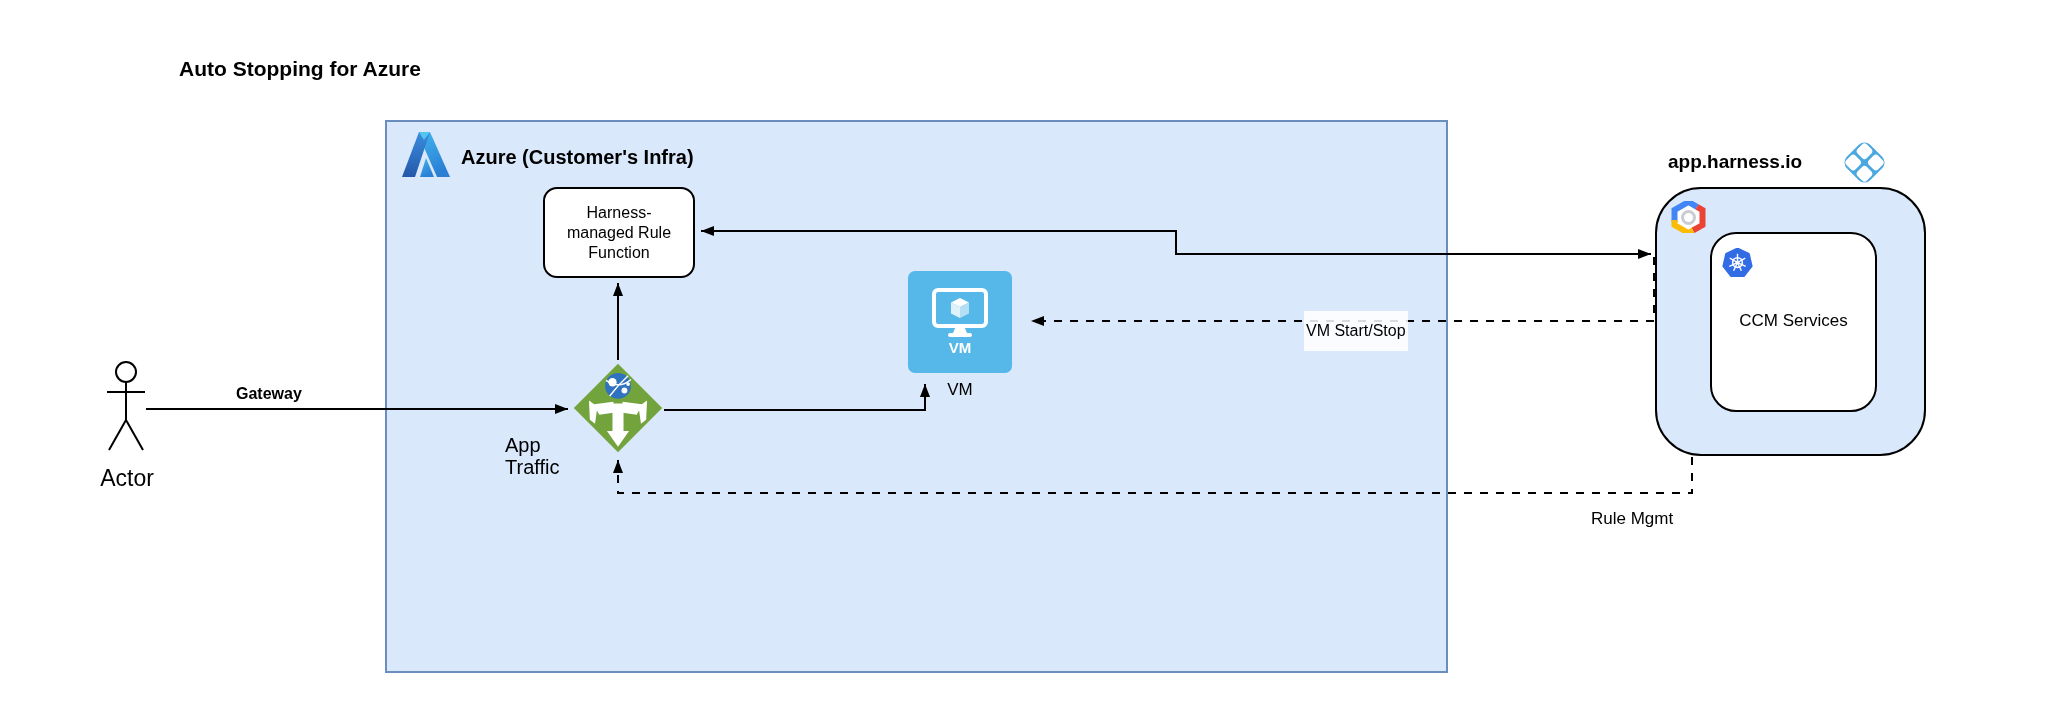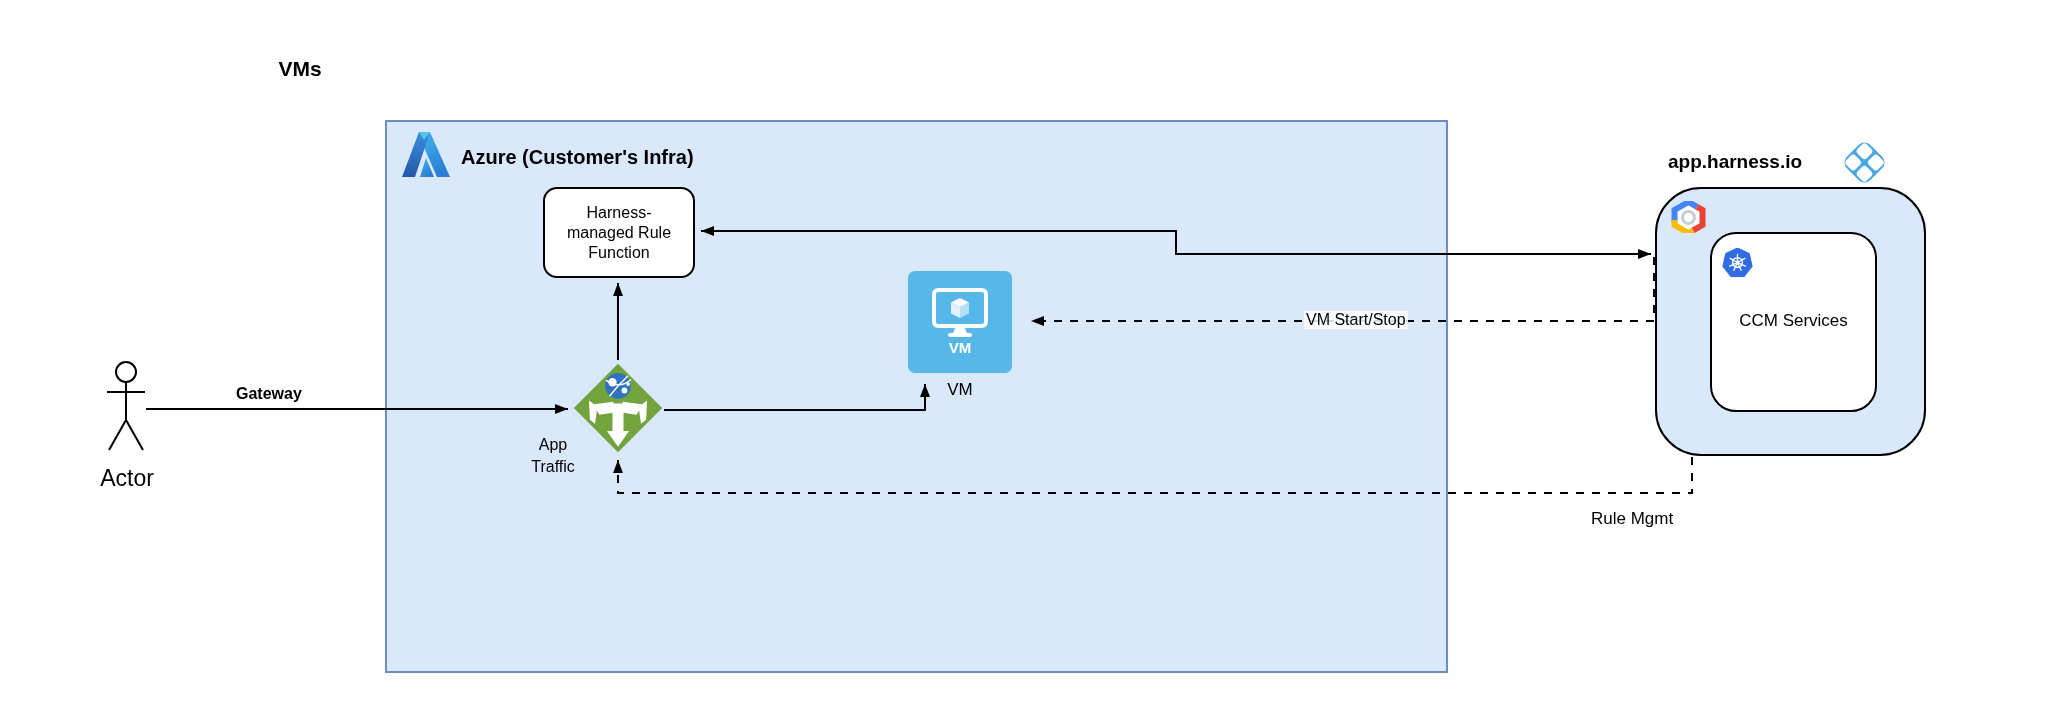--- a/index.html
+++ b/index.html
@@ -22,53 +22,53 @@
 
   
   .vm-node{left:908px;top:271px;width:104px;height:102px;background:#55b8e9;border-radius:7px;
            display:flex;flex-direction:column;align-items:center;justify-content:flex-start;}
   .vm-node svg{margin-top:17px;}
   .vm-icon-label{color:#fff;font-weight:bold;font-size:15px;margin-top:1px;}
   .vm-label{left:933px;top:380px;width:54px;text-align:center;font-size:17px;}
 
   
   .gateway{left:572px;top:362px;width:92px;height:92px;}
-  .gateway-label{left:505px;top:434px;width:96px;text-align:center;font-size:16px;line-height:22px;}
+  .gateway-label{left:505px;top:434px;width:96px;font-size:20px;line-height:22px;}
 
   
   .actor{left:104px;top:360px;width:46px;height:96px;}
   .actor-label{left:98px;top:465px;width:58px;text-align:center;font-size:23px;}
 
   
   .harness-group{left:1655px;top:187px;width:271px;height:269px;background:#dae8fc;border:2px solid #000;border-radius:46px;box-sizing:border-box;}
   .harness-title{left:1668px;top:151px;font-weight:bold;font-size:19px;}
   .harness-logo-wrap{left:1840px;top:138px;width:48px;height:48px;display:flex;align-items:center;justify-content:center;}
   .harness-logo{width:33px;height:33px;background:#4aa7e0;transform:rotate(45deg);border-radius:8px;
                 display:grid;grid-template-columns:13px 13px;grid-template-rows:13px 13px;gap:3px;justify-content:center;align-content:center;}
   .harness-logo i{display:block;width:13px;height:13px;background:#fff;border-radius:3.5px;}
   .gcp-logo{left:1671px;top:201px;width:35px;height:32px;}
   .ccm-box{left:1710px;top:232px;width:167px;height:180px;background:#fff;border:2px solid #000;border-radius:26px;box-sizing:border-box;}
   .k8s-icon{left:1722px;top:248px;width:31px;height:30px;}
   .ccm-label{left:1710px;top:311px;width:167px;text-align:center;font-size:17px;}
 
   
   .lbl-traffic{left:236px;top:385px;font-weight:bold;font-size:16px;}
-  .lbl-vmss{left:1304px;top:311px;font-size:16px;background:rgba(255,255,255,0.85);padding:0 2px;}
+  .lbl-vmss{left:1304px;top:311px;font-size:16px;background:rgba(255,255,255,0.85);padding:11px 2px;}
   .lbl-rule{left:1591px;top:509px;font-size:17px;}
 
   
   .overlay{position:absolute;left:0;top:0;width:2066px;height:728px;pointer-events:none;}
 </style>
 </head>
 <body>
 
 <div class="canvas">
 
   <div class="abs title">
-    <div>VMs</div>
+    <div>Auto Stopping for Azure</div>
   </div>
 
   <div class="abs azure-group"></div>
   <div class="abs azure-logo">
     <svg width="48" height="45" viewBox="0 0 48 45">
       <defs>
         <linearGradient id="azR" x1="0" y1="0" x2="0.4" y2="1">
           <stop offset="0" stop-color="#41b4ee"></stop>
             <stop offset="1" stop-color="#2a7fd4"></stop>
         </linearGradient>

